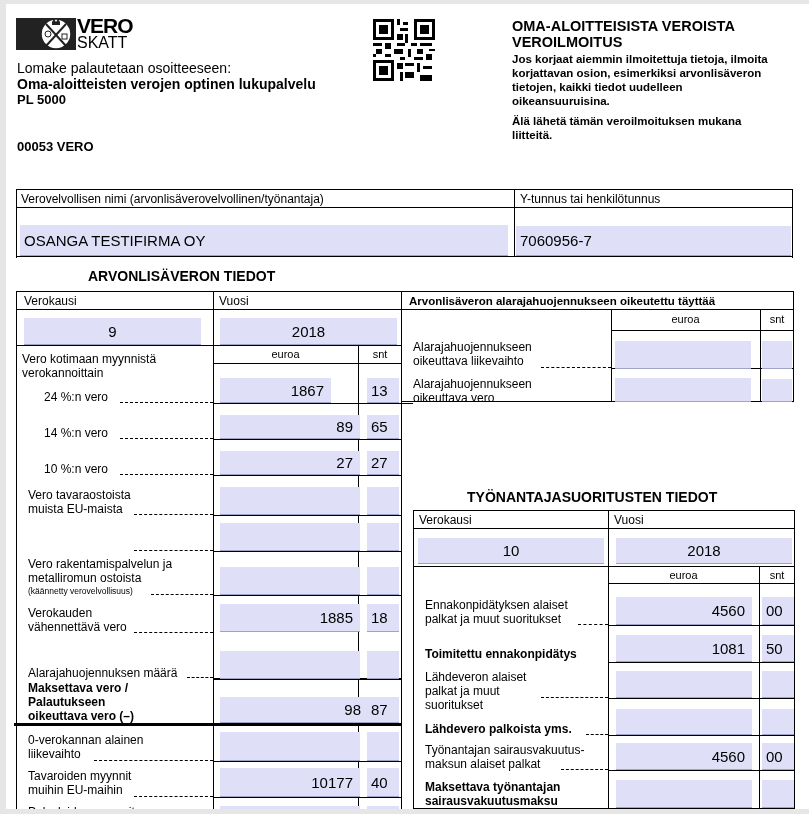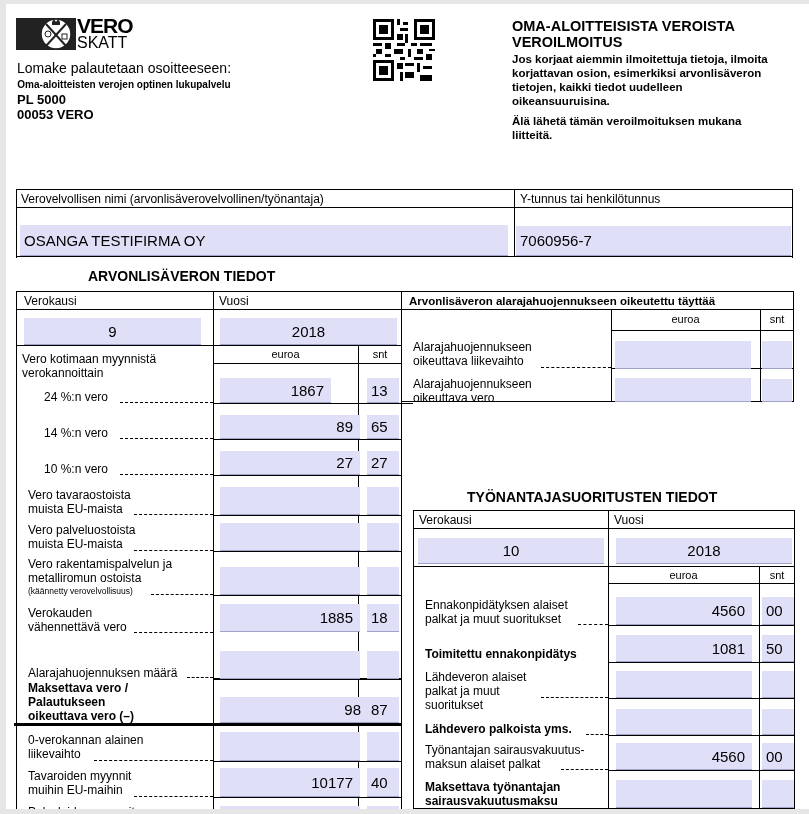--- a/index.html
+++ b/index.html
@@ -42,23 +42,23 @@
       <path d="M36 6 l2 -3 l2 3 l2 -3 l2 3 v3 h-8z" fill="#222"></path>
       <circle cx="32" cy="18" r="3" fill="none" stroke="#222"></circle>
       <rect x="46" y="18" width="5" height="5" fill="none" stroke="#222"></rect>
     </svg>
     <div class="abs" style="left:61px;top:0;font-weight:bold;font-size:21px;letter-spacing:-1px;line-height:20px;">VERO</div>
     <div class="abs" style="left:61px;top:19px;font-size:16px;line-height:16px;">SKATT</div>
   </div>
 
   <div class="abs" style="left:11px;top:56px;">
     <div style="font-size:14px;line-height:17px;">Lomake palautetaan osoitteeseen:</div>
-    <div style="font-size:10px;font-weight:bold;line-height:15px;text-align:center;">Oma-aloitteisten verojen optinen lukupalvelu</div>
+    <div style="font-size:14px;font-weight:bold;line-height:15px;">Oma-aloitteisten verojen optinen lukupalvelu</div>
     <div style="font-size:13px;font-weight:bold;line-height:15px;">PL 5000</div>
-    <div style="font-size:13px;font-weight:bold;line-height:15px;">00053 VERO</div>
+    <div style="font-size:13px;font-weight:bold;line-height:15px;margin-top:32px;">00053 VERO</div>
   </div>
 
   <svg class="abs" style="left:367px;top:15px" width="62" height="62" viewBox="0 0 21 21" shape-rendering="crispEdges">
     <rect width="21" height="21" fill="#fff"></rect>
     <g fill="#000">
       <rect x="0" y="0" width="7" height="7"></rect>
         <rect x="1" y="1" width="5" height="5" fill="#fff"></rect>
         <rect x="2" y="2" width="3" height="3"></rect>
       <rect x="14" y="0" width="7" height="7"></rect>
         <rect x="15" y="1" width="5" height="5" fill="#fff"></rect>
@@ -148,21 +148,20 @@
   <div class="hl" style="left:207px;top:471px;width:189px;"></div>
   <div class="fld r" style="left:214px;top:447px;width:140px;height:24px;">27</div>
   <div class="fld l" style="left:361px;top:447px;width:32px;height:24px;">27</div>
 
   <div class="lbl" style="left:22px;top:484px;width:125px;">Vero tavaraostoista muista EU-maista</div>
   <div class="dash" style="left:128px;top:510px;width:79px;"></div>
   <div class="hl" style="left:207px;top:511px;width:189px;"></div>
   <div class="fld r" style="left:214px;top:483px;width:140px;height:28px;"></div>
   <div class="fld l" style="left:361px;top:483px;width:32px;height:28px;"></div>
 
-  <div class="lbl" style="left:22px;top:519px;width:125px;">Vero palveluostoista muista EU-maista</div>
   <div class="dash" style="left:128px;top:546px;width:79px;"></div>
   <div class="hl" style="left:207px;top:547px;width:189px;"></div>
   <div class="fld r" style="left:214px;top:519px;width:140px;height:28px;"></div>
   <div class="fld l" style="left:361px;top:519px;width:32px;height:28px;"></div>
 
   <div class="lbl" style="left:22px;top:553px;width:170px;">Vero rakentamispalvelun ja metalliromun ostoista</div>
   <div class="lbl small" style="left:22px;top:580px;font-size:8.5px;">(käännetty verovelvollisuus)</div>
   <div class="dash" style="left:145px;top:590px;width:62px;"></div>
   <div class="hl" style="left:207px;top:591px;width:189px;"></div>
   <div class="fld r" style="left:214px;top:563px;width:140px;height:28px;"></div>

